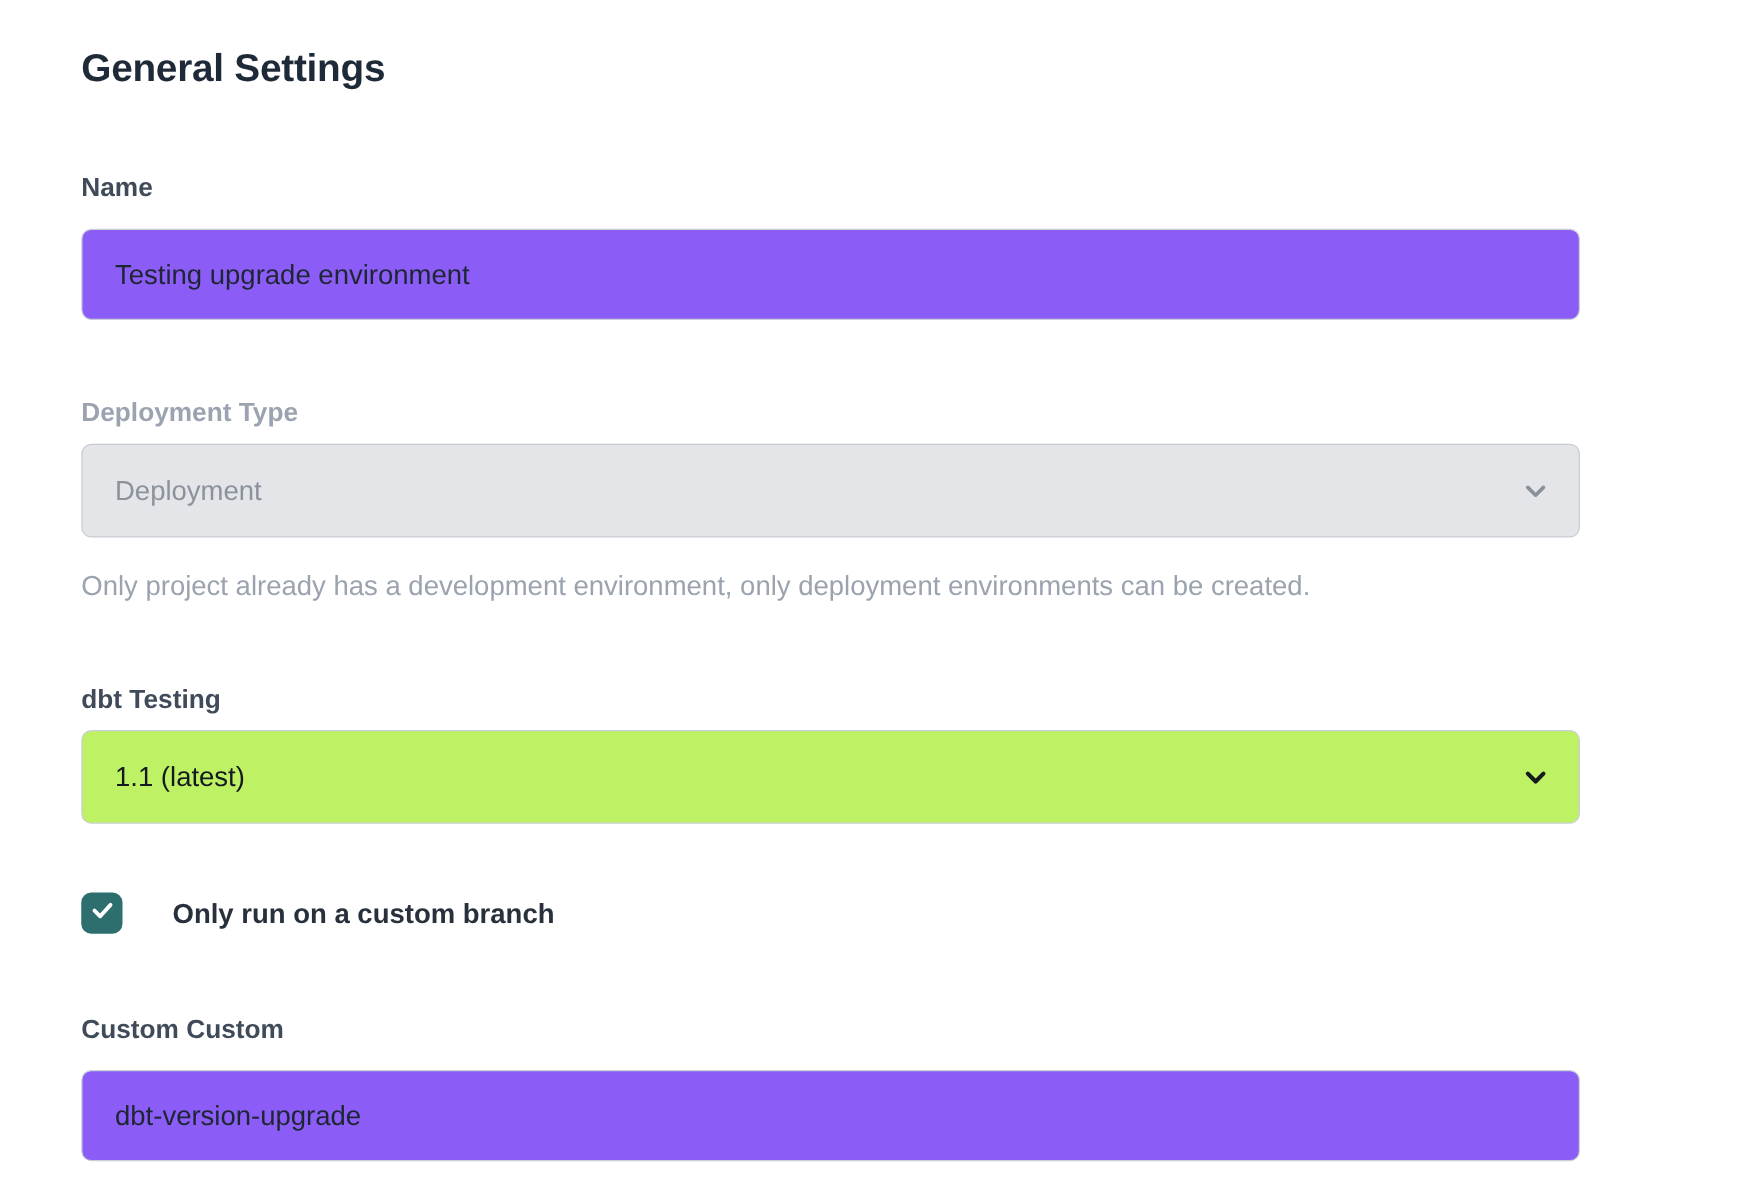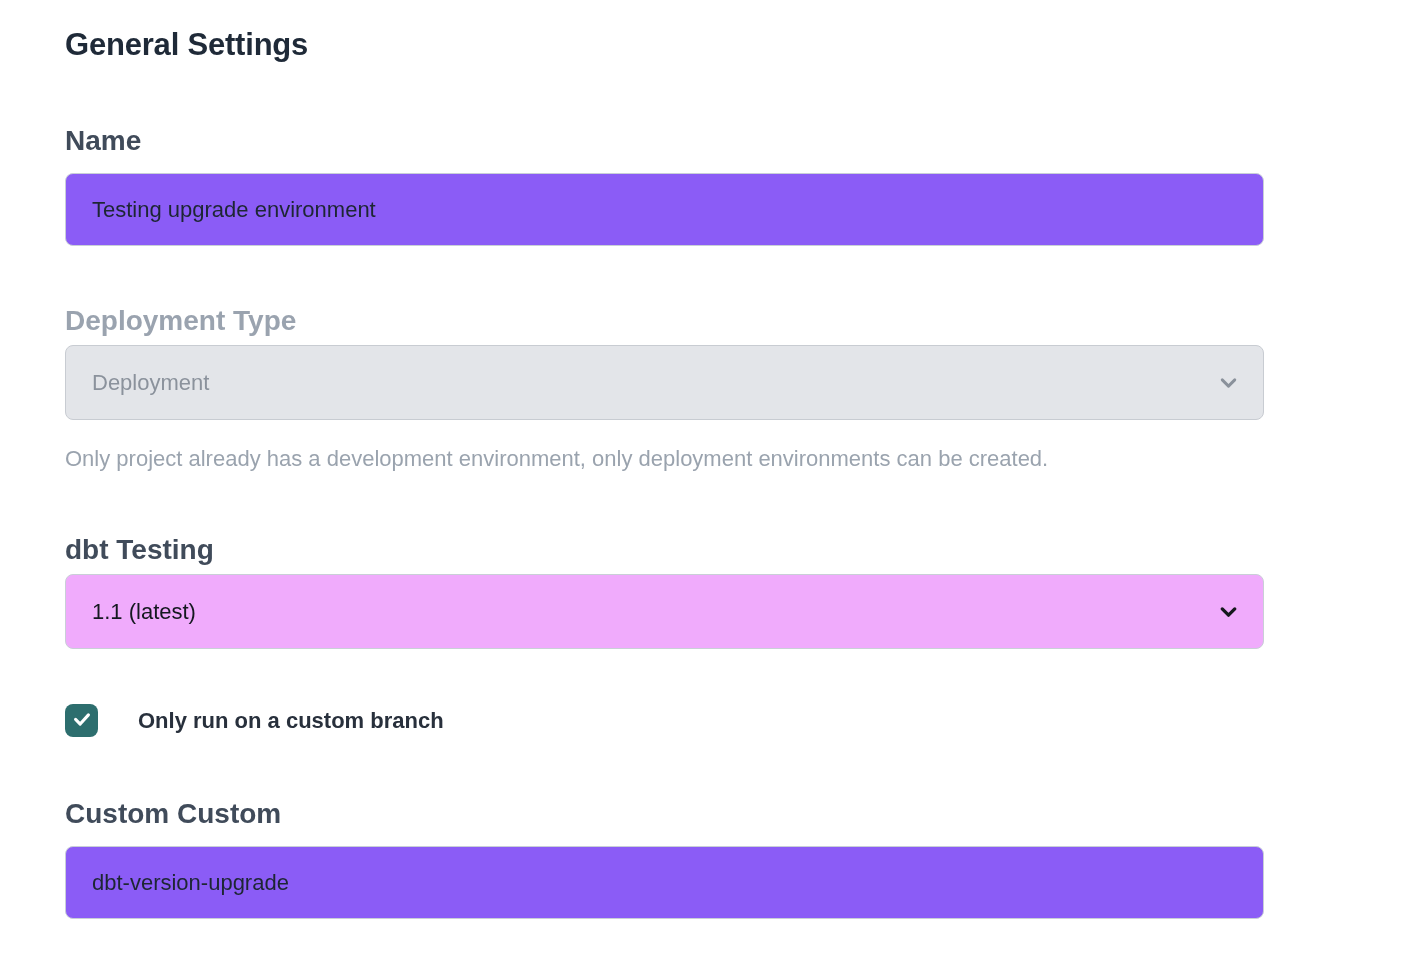--- a/index.html
+++ b/index.html
@@ -16,33 +16,33 @@
     --chevron-dark: #16191e;
   }
   * { box-sizing: border-box; }
   html, body {
     margin: 0; padding: 0;
     background: #ffffff;
     width: 1406px; height: 958px;
     overflow: hidden;
     font-family: "Liberation Sans", "DejaVu Sans", sans-serif;
   }
-  .container { padding: 27px 0 0 65px; width: 1317px; }
+  .container { padding: 37px 0 0 65px; width: 1317px; }
   h1.page-title {
     margin: 0;
     font-size: 31px;
     line-height: 36px;
     font-weight: 700;
     letter-spacing: -0.2px;
     color: var(--heading-text);
   }
   .field { width: 1199px; }
   .field-label {
     display: block;
-    font-size: 28px;
+    font-size: 21px;
     line-height: 21px;
     font-weight: 600;
     color: var(--label-text);
   }
   .field-label.disabled { color: var(--disabled-label-text); }
 
   .mt-name-label { margin-top: 67px; }
   .mt-env { margin-top: 64px; }
   .mt-dbt { margin-top: 68px; }
   .mt-branch { margin-top: 66px; }
@@ -73,21 +73,21 @@
     font-size: 22px;
     cursor: pointer;
   }
   .select-box.disabled {
     background: var(--disabled-fill);
     border: 1px solid #c8ccd2;
     color: var(--disabled-value-text);
     cursor: default;
   }
   .select-box.enabled {
-    background: #f0abfc;
+    background: #bef264;
     border: 1px solid var(--input-border);
     color: #14181f;
   }
   .helper-text {
     margin-top: 27px;
     font-size: 22px;
     line-height: 24px;
     color: var(--helper-text);
   }
   .checkbox-row {

